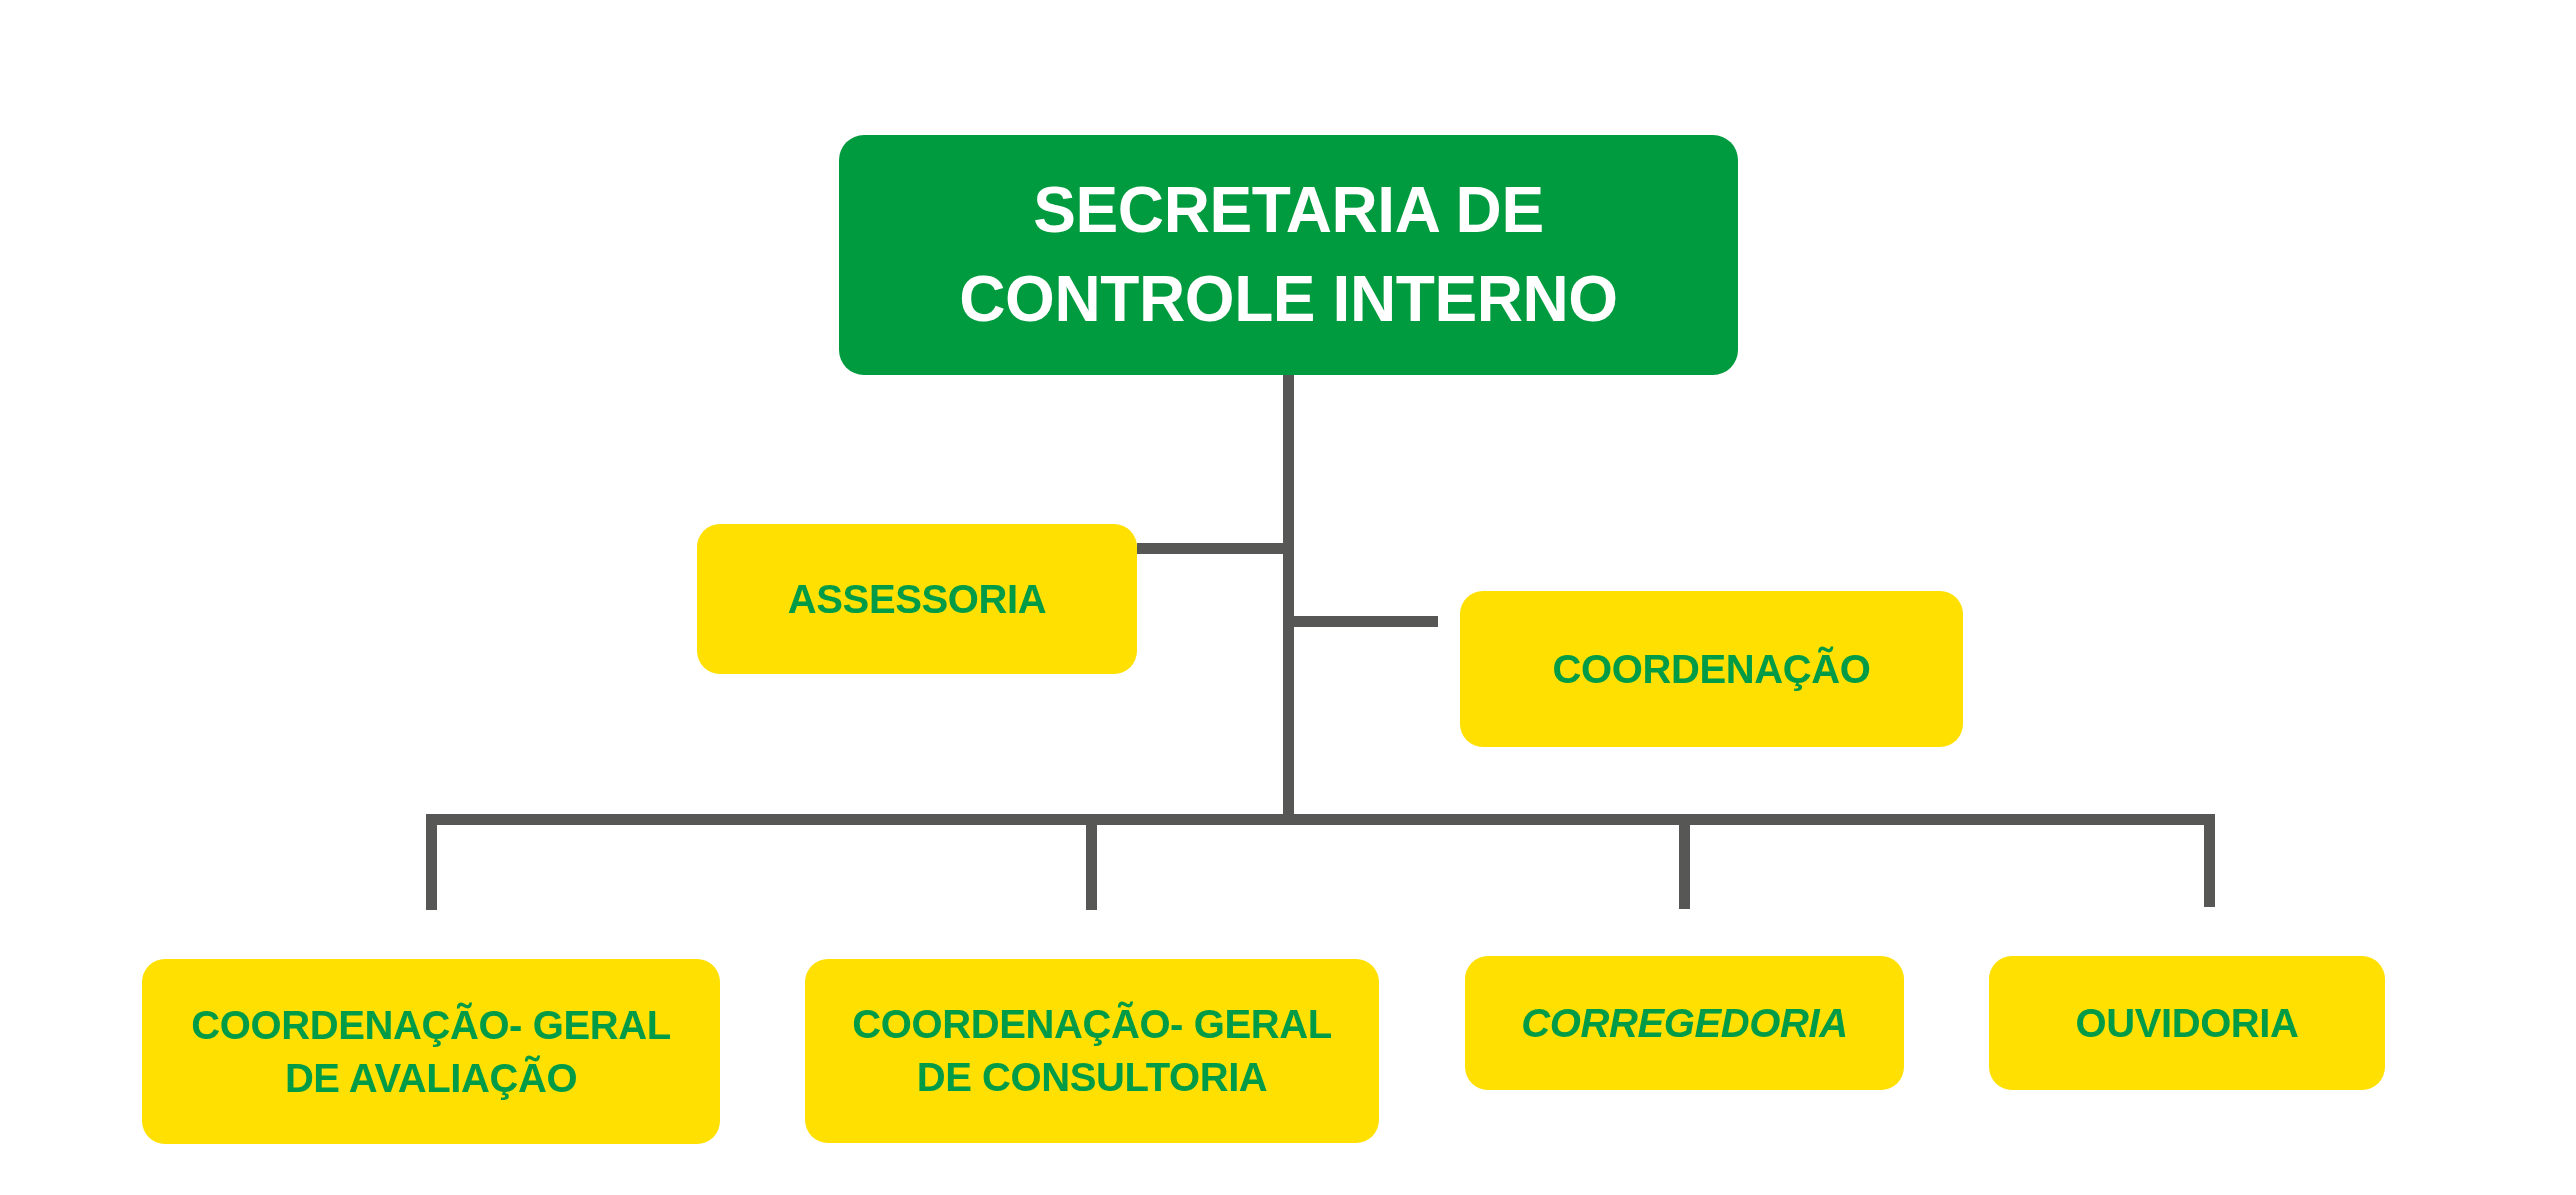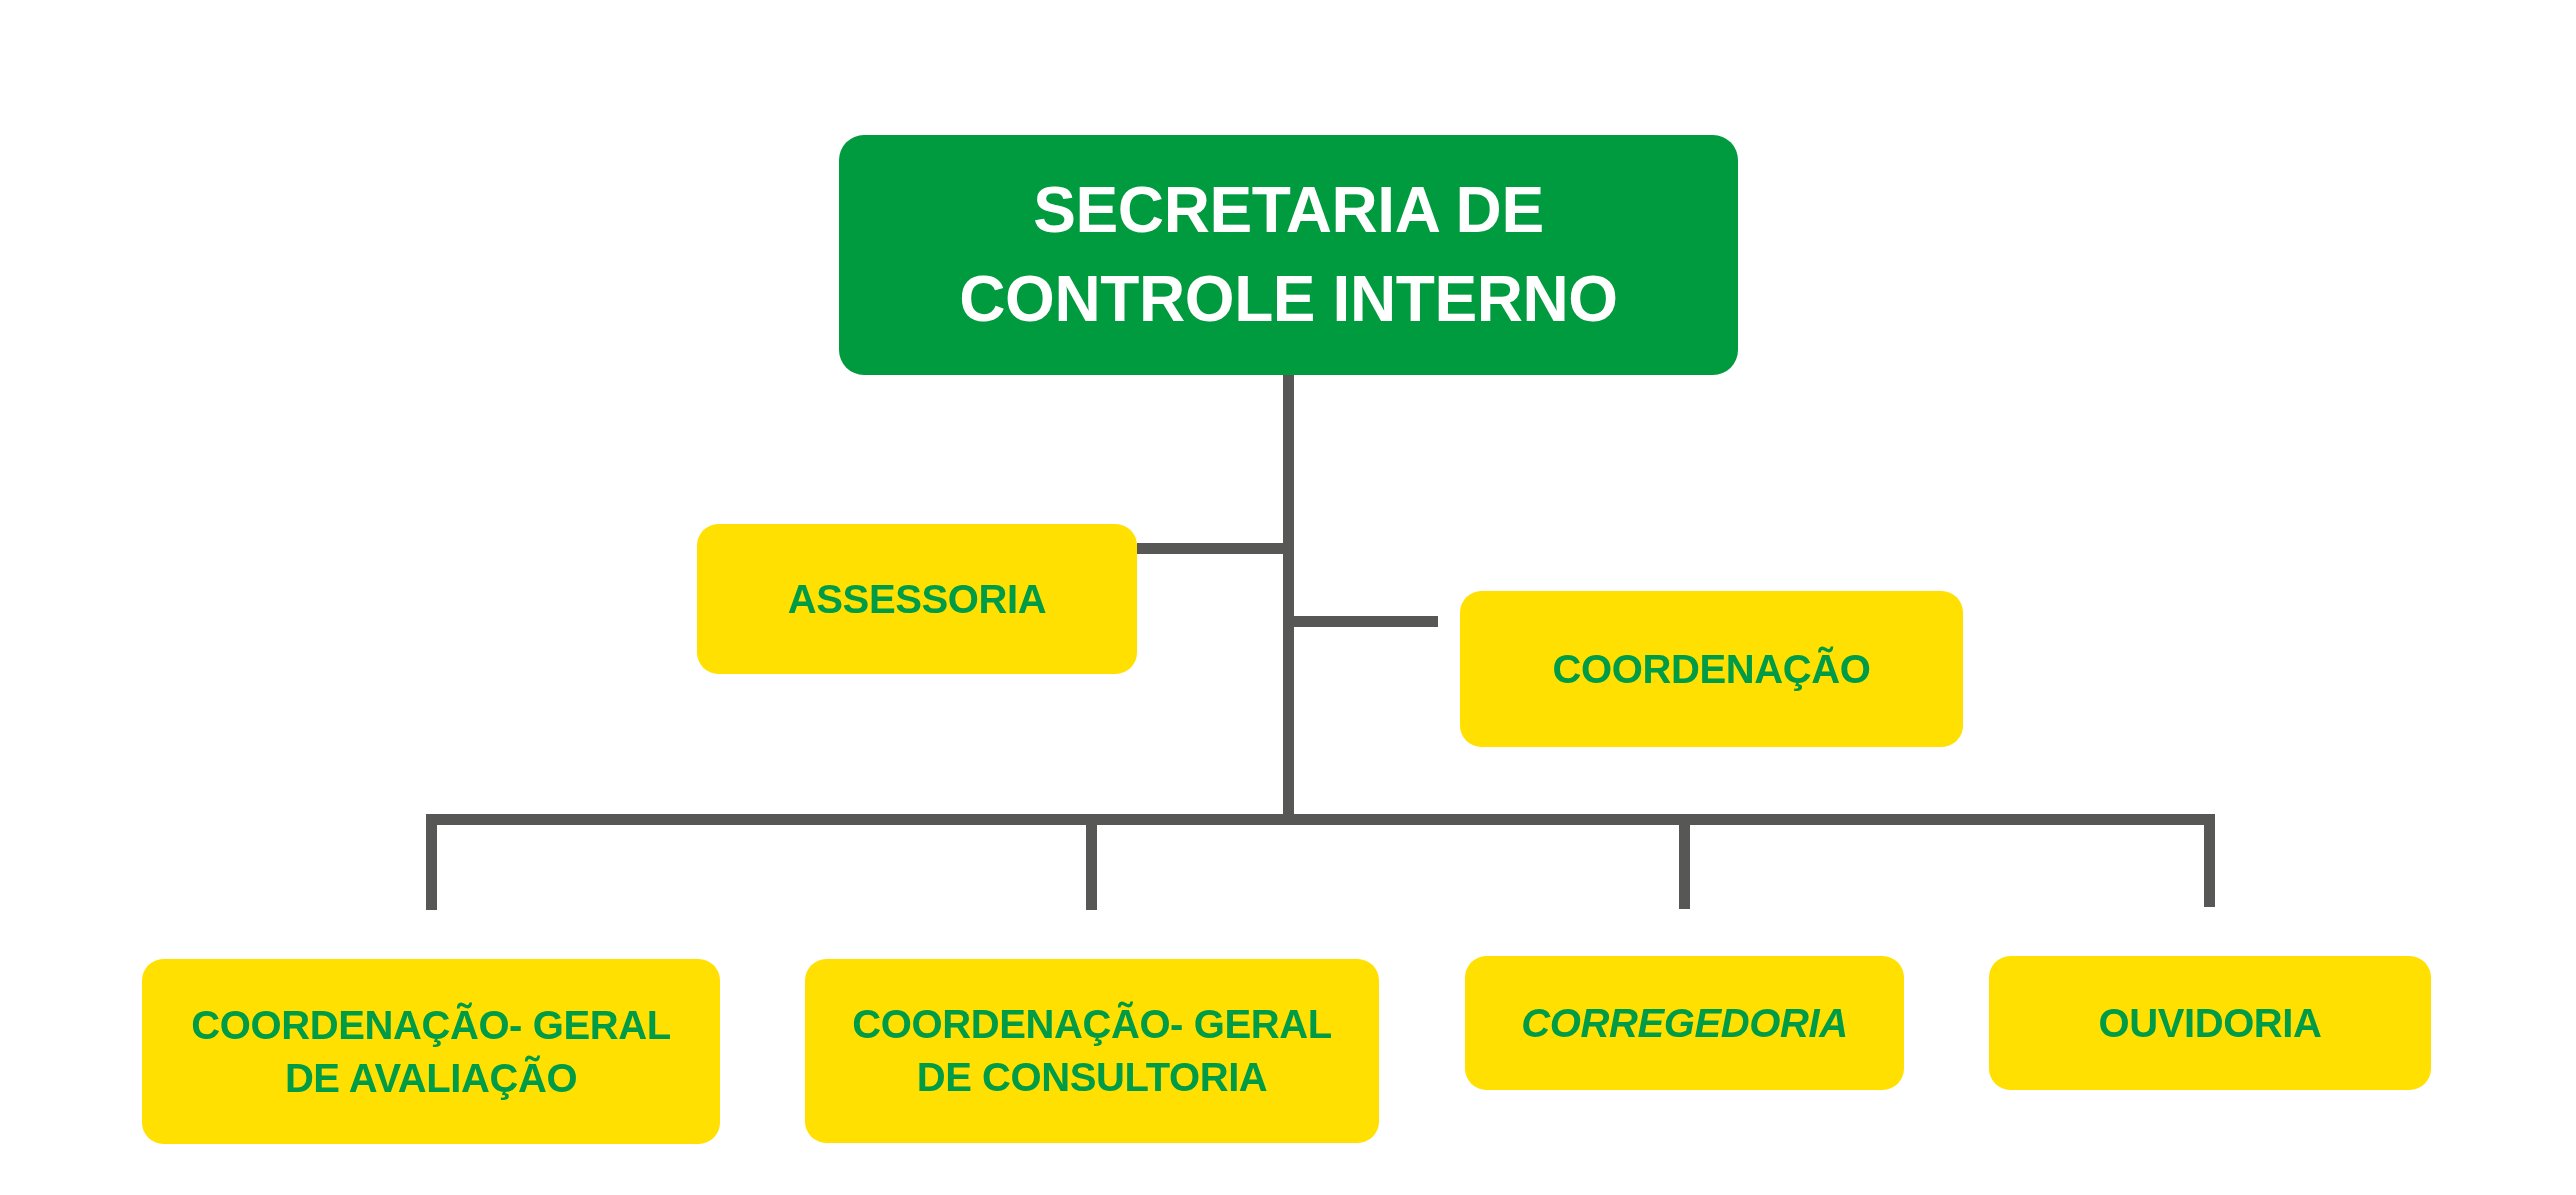--- a/index.html
+++ b/index.html
@@ -35,20 +35,21 @@
     margin-top: 48px;
   }
   .node.root {
     background: var(--root-fill);
     color: var(--root-text);
     border-radius: 25px;
   }
   .node.unit {
     background: var(--node-fill);
     color: var(--node-text);
+    border-radius: 23px;
   }
   .label {
     white-space: pre-line;
     letter-spacing: -0.4px;
   }
   .root .label {
     font-size: 64px;
     line-height: 89px;
   }
   .unit .label {
@@ -66,21 +67,21 @@
   .drop-3          { left: 1679px; top: 814px;  width: 10.7px;   height: 95px; }
   .drop-4          { left: 2204px; top: 814px;  width: 10.7px;   height: 93px; }
 
   
   .n-root          { left: 839px; top: 87px;  width: 899px; height: 240px; }
   .n-assessoria    { left: 697px;  top: 476px;  width: 440px;  height: 150px; }
   .n-coordenacao   { left: 1460px; top: 543px;  width: 503px;  height: 156px; }
   .n-avaliacao     { left: 142px;  top: 911px; width: 578px;  height: 185px; }
   .n-consultoria   { left: 805px;  top: 911px; width: 574px;  height: 184px; }
   .n-corregedoria  { left: 1465px; top: 908px; width: 439px;  height: 134px; font-style: italic; }
-  .n-ouvidoria     { left: 1989px; top: 908px; width: 442px;  height: 134px; }
+  .n-ouvidoria     { left: 1989px; top: 908px; width: 396px;  height: 134px; }
 </style>
 </head>
 <body>
 
 <div class="canvas">
 
   <div class="connector trunk"></div>
   <div class="connector assessoria-link"></div>
   <div class="connector coordenacao-link"></div>
   <div class="connector bottom-rail"></div>

